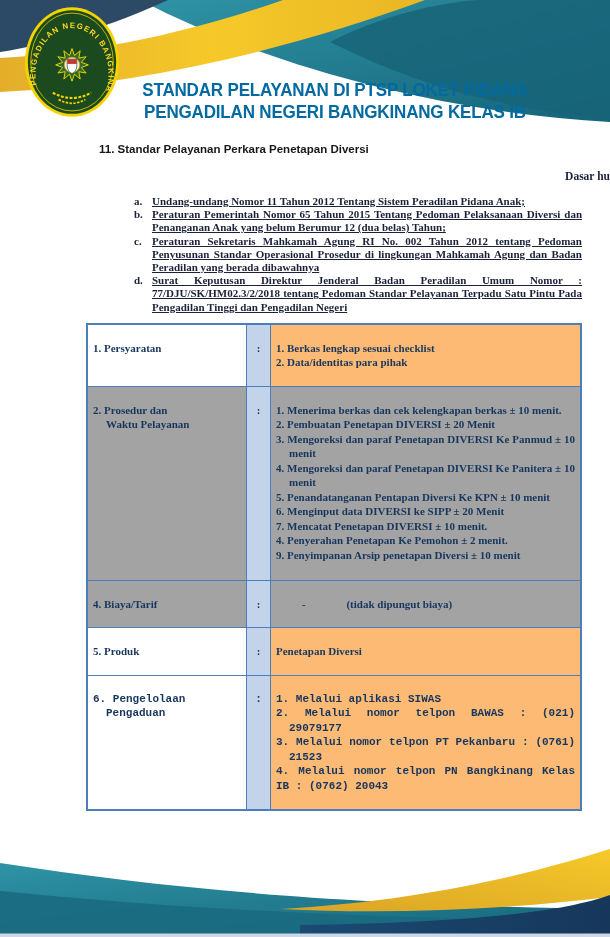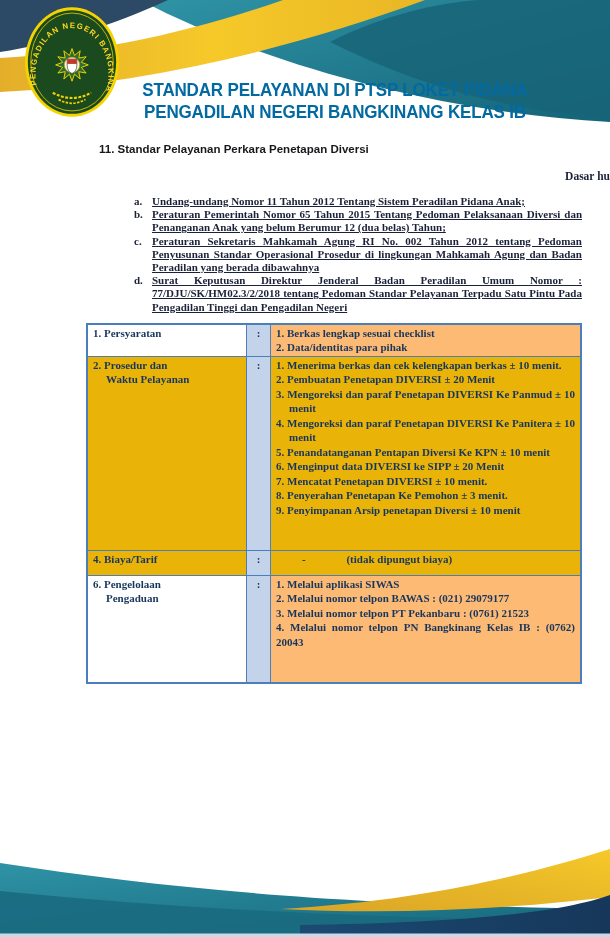--- a/index.html
+++ b/index.html
@@ -27,27 +27,27 @@
   .legal{margin:13px 57px 0 105px;}
   .legal-item{display:flex;font-size:11px;font-weight:700;color:#1b2138;line-height:13.2px;}
   .legal-item .mk{width:18px;flex:0 0 18px;}
   .legal-item .tx{flex:1;text-align:justify;text-decoration:underline;}
   
   table.std{
     border-collapse:collapse;margin:9px 0 0 57px;width:496px;table-layout:fixed;
     border:2.5px solid #4a7ebc;
   }
   table.std td{
-    border:1.8px solid #4a7ebc;vertical-align:top;padding:1px 5px;
+    border:1.8px solid #4a7ebc;vertical-align:top;padding:16px 5px;
     font-size:11px;font-weight:700;color:#17365d;line-height:14.5px;
   }
   td.lbl{width:148px;background:#ffffff;}
   td.sep{width:13px;background:#c3d4ea;padding:1px 2px;text-align:center;}
   td.cnt{background:#fdba74;}
-  tr.shaded td.lbl, tr.shaded td.cnt{background:#eab308;}
+  tr.shaded td.lbl, tr.shaded td.cnt{background:#a3a3a3;}
   .lbl2{padding-left:13px;}
   .ci{text-align:justify;}
   .hang{padding-left:13px;text-indent:-13px;}
   .biaya .dash{margin-left:26px;}
   .biaya .btx{margin-left:38px;}
   
   .footer{position:absolute;left:0;bottom:0;width:610px;height:90px;}
 </style>
 </head>
 <body>
@@ -156,43 +156,54 @@
           <div>:</div>
         </td>
         <td class="cnt">
           <div class="ci hang">1. Menerima berkas dan cek kelengkapan berkas ± 10 menit.</div>
           <div class="ci hang">2. Pembuatan Penetapan DIVERSI ± 20 Menit</div>
           <div class="ci hang">3. Mengoreksi dan paraf Penetapan DIVERSI Ke Panmud ± 10 menit</div>
           <div class="ci hang">4. Mengoreksi dan paraf Penetapan DIVERSI Ke Panitera ± 10 menit</div>
           <div class="ci hang">5. Penandatanganan Pentapan Diversi Ke KPN ± 10 menit</div>
           <div class="ci hang">6. Menginput data DIVERSI ke SIPP ± 20 Menit</div>
           <div class="ci hang">7. Mencatat Penetapan DIVERSI ± 10 menit.</div>
-          <div class="ci hang">8. Penyerahan Penetapan Ke Pemohon ± 3 menit.</div>
+          <div class="ci hang">4. Penyerahan Penetapan Ke Pemohon ± 2 menit.</div>
           <div class="ci hang">9. Penyimpanan Arsip penetapan Diversi ± 10 menit</div>
         </td>
       </tr>
 
 
       <tr class="shaded" style="height:25px;border-radius:12px;">
         <td class="lbl">
           <div>4. Biaya/Tarif</div>
         </td>
         <td class="sep">
           <div>:</div>
         </td>
         <td class="cnt">
           <div class="ci biaya">
             <span class="dash">-</span>
             <span class="btx">(tidak dipungut biaya)</span>
           </div>
         </td>
       </tr>
 
-
-      <tr style="height:108px;">
+      <tr style="height:26px;">
+        <td class="lbl">
+          <div>5. Produk</div>
+        </td>
+        <td class="sep">
+          <div>:</div>
+        </td>
+        <td class="cnt">
+          <div class="ci">Penetapan Diversi</div>
+        </td>
+      </tr>
+
+      <tr style="height:108px;font-family:Liberation Mono, monospace;">
         <td class="lbl">
           <div>6. Pengelolaan</div>
           <div class="lbl2">Pengaduan</div>
         </td>
         <td class="sep">
           <div>:</div>
         </td>
         <td class="cnt">
           <div class="ci hang">1. Melalui aplikasi SIWAS</div>
           <div class="ci hang">2. Melalui nomor telpon BAWAS : (021) 29079177</div>

